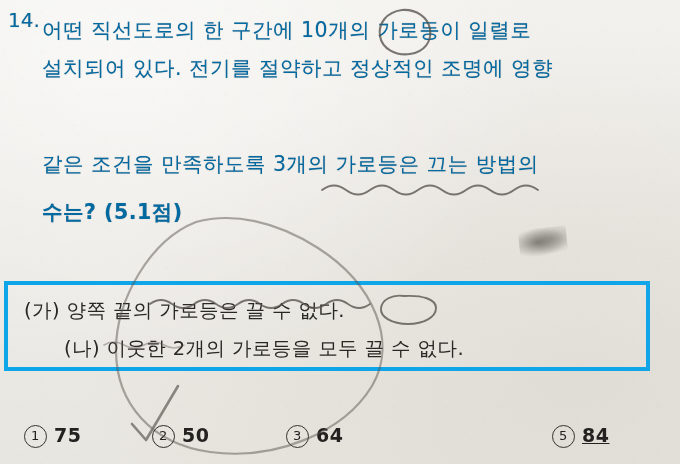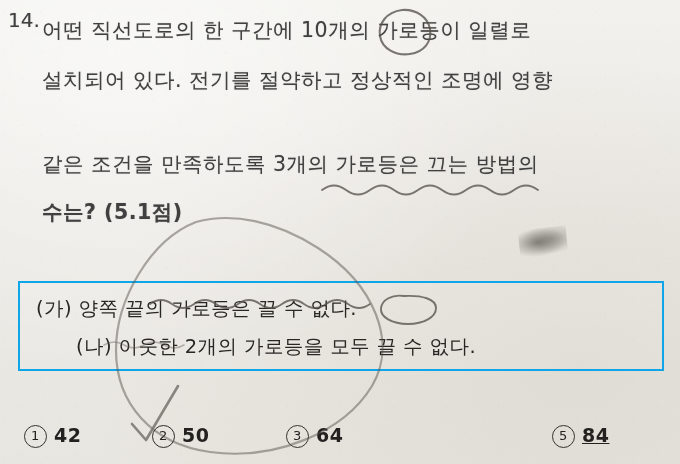--- a/index.html
+++ b/index.html
@@ -41,36 +41,36 @@
     inset: 0;
     color: #2b2a28;
   }
 
   
   .qline {
     position: absolute;
     white-space: nowrap;
     font-size: 20.5px;
     letter-spacing: .5px;
-    color: #404040;
+    color: #0369a1;
     text-shadow: 0 0 1px rgba(60,58,54,.35);
   }
   .qnum {
     font-size: 20px;
     letter-spacing: 0;
   }
 
   
   .answer-box {
     position: absolute;
-    left: 18px;
+    left: 4px;
     top: 281px;
     width: 646px;
     height: 90px;
-    border: 2px solid #0ea5e9;
+    border: 4px solid #0ea5e9;
     box-sizing: border-box;
     background: rgba(255,255,255,0.08);
   }
   .boxline {
     position: absolute;
     white-space: nowrap;
     font-size: 19.5px;
     letter-spacing: .4px;
     color: #282724;
   }
@@ -132,32 +132,32 @@
 </head>
 <body>
 
 <div class="paper"></div>
 <div class="noise"></div>
 
 <div class="sheet">
 
   <div class="qline qnum" style="left:8px; top:8px;">14.</div>
   <div class="qline" style="left:42px; top:16px;">어떤 직선도로의 한 구간에 10개의 가로등이 일렬로</div>
-  <div class="qline" style="left:42px; top:54px;margin-top:12px;">설치되어 있다. 전기를 절약하고 정상적인 조명에 영향</div>
+  <div class="qline" style="left:42px; top:54px;">설치되어 있다. 전기를 절약하고 정상적인 조명에 영향</div>
   <div class="qline" style="left:42px; top:150px;">같은 조건을 만족하도록 3개의 가로등은 끄는 방법의</div>
   <div class="qline" style="left:42px; top:198px;font-weight:bold;">수는? (5.1점)</div>
 
   <div class="answer-box">
     <div class="boxline" style="left:16px; top:12px;">(가) 양쪽 끝의 가로등은 끌 수 없다.</div>
     <div class="boxline" style="left:16px; top:50px;margin-left:40px;">(나) 이웃한 2개의 가로등을 모두 끌 수 없다.</div>
   </div>
 
   <div class="choices">
     <div class="choice" style="left:0px;">
-      <span class="cnum">1</span><span>42</span>
+      <span class="cnum">1</span><span>75</span>
     </div>
     <div class="choice selected" style="left:128px;">
       <span class="cnum">2</span><span>50</span>
     </div>
     <div class="choice" style="left:262px;">
       <span class="cnum">3</span><span>64</span>
     </div>
     <div class="choice" style="left:396px;margin-top:44px;">
       <span class="cnum">4</span><span>72</span>
     </div>

